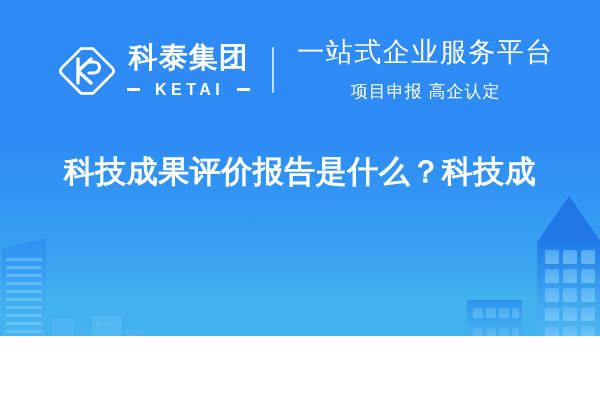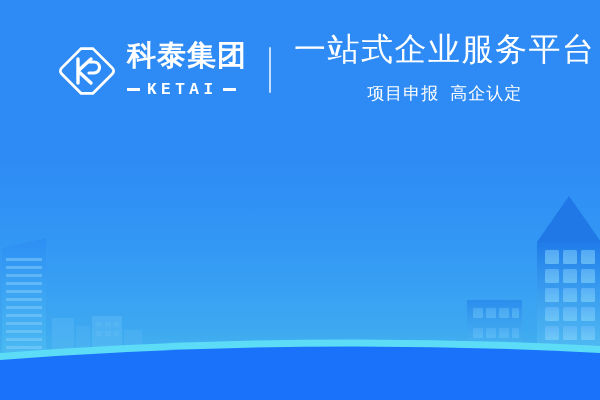--- a/index.html
+++ b/index.html
@@ -3,23 +3,23 @@
 <meta charset="utf-8">
 <style>
   html, body {
     margin: 0;
     padding: 0;
     background: #ffffff;
   }
   #banner {
     position: relative;
     width: 600px;
-    height: 400px;
+    height: 336px;
     overflow: hidden;
-    font-family: Liberation Mono, monospace;
+    font-family: Liberation Sans, sans-serif;
     background: linear-gradient(180deg,
         #2e8bf5 0%,
         #2e8bf5 40%,
         #3398f4 62%,
         #3da8f1 82%,
         #42b2ef 88%);
   }
 
   
   #bg-art {
@@ -62,20 +62,21 @@
     font-weight: bold;
     letter-spacing: 1px;
     line-height: 1.02;
     white-space: nowrap;
   }
   #logo-en-row {
     display: flex;
     align-items: center;
     margin-top: 9px;
     width: 100%;
+    gap: 8px;
   }
   .logo-dash {
     height: 3px;
     background: #ffffff;
     flex: 0 0 13px;
   }
   #logo-en {
     color: #ffffff;
     font-size: 16px;
     font-weight: bold;
@@ -95,21 +96,21 @@
   }
 
   #slogan-block {
     margin-left: 23px;
     margin-top: 4px;
     display: flex;
     flex-direction: column;
   }
   #slogan-main {
     color: #ffffff;
-    font-size: 32px;
+    font-size: 27px;
     font-weight: 400;
     letter-spacing: 1.5px;
     line-height: 1.12;
     white-space: nowrap;
   }
   #slogan-sub {
     color: #ffffff;
     font-size: 17px;
     font-weight: 400;
     letter-spacing: 1px;
@@ -260,15 +261,16 @@
 
     <div id="header-divider"></div>
 
     <div id="slogan-block">
       <div id="slogan-main">一站式企业服务平台</div>
       <div id="slogan-sub">项目申报 高企认定</div>
     </div>
   </div>
 
   <div id="title-block">
+    <div class="title-line">科技成果评价报告是什么？科技成</div>
   </div>
 
 </div>
 
 </body></html>

